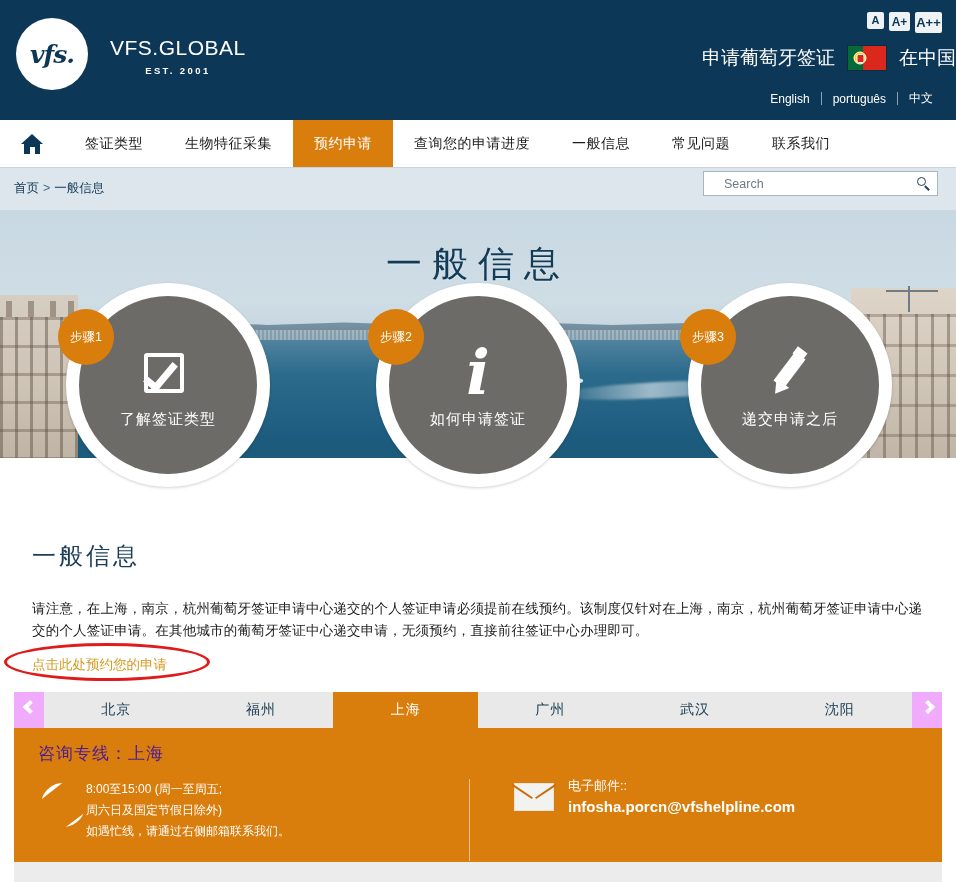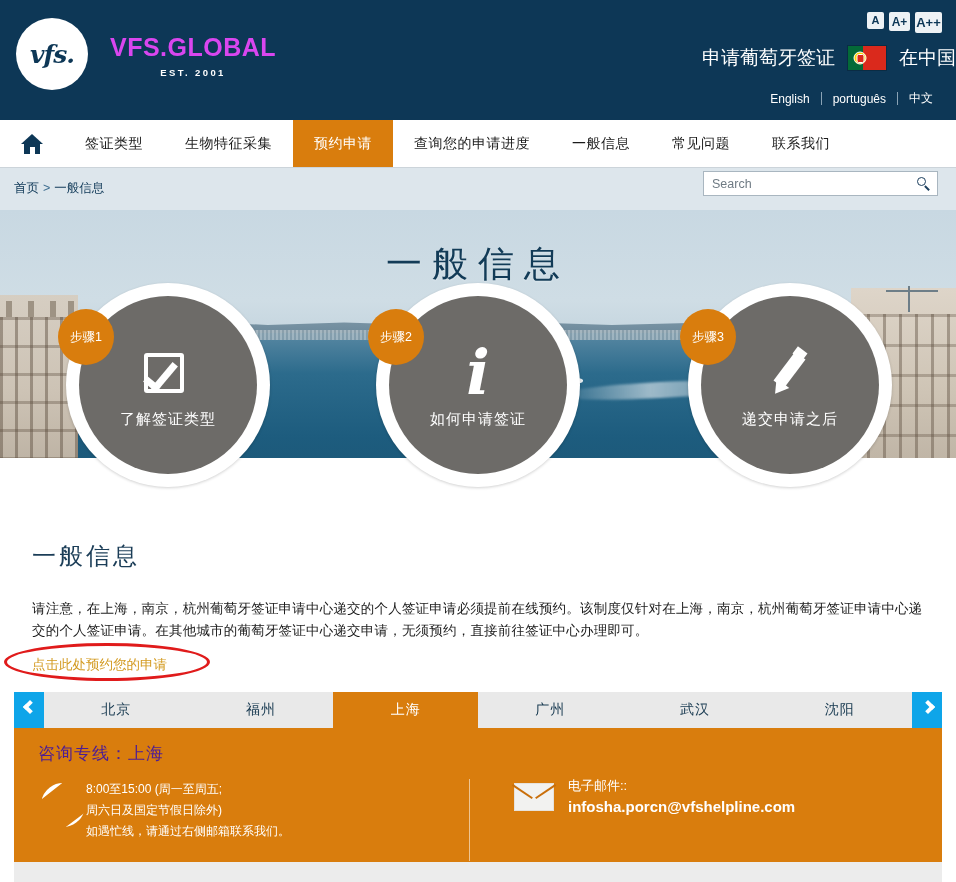--- a/index.html
+++ b/index.html
@@ -20,21 +20,21 @@
     width: 72px; height: 72px; border-radius: 50%; background: #fff;
     display: flex; align-items: center; justify-content: center;
   }
   .logo-vfs {
     font-family: "DejaVu Serif", "Liberation Serif", serif;
     font-style: italic; font-weight: bold; font-size: 25px; color: #0d3756;
     letter-spacing: -1px;
   }
   .logo-text { margin-left: 22px; padding-top: 4px; }
   .logo-title {
-    color: #d946ef; font-size: 25px; font-weight: bold; letter-spacing: .5px; line-height: 1;
+    color: #ffffff; font-size: 21px; font-weight: normal; letter-spacing: .5px; line-height: 1;
   }
   .logo-est {
     color: #fff; font-size: 9.5px; letter-spacing: 2.4px; font-weight: bold;
     text-align: center; margin-top: 7px;
   }
 
   .font-sizer { position: absolute; right: 14px; top: 12px; display: flex; gap: 5px; }
   .font-sizer span {
     background: #eef2f5; color: #0d3756; border-radius: 2px;
     display: inline-flex; align-items: center; justify-content: center;
@@ -106,21 +106,21 @@
     position: absolute; left: 14px; top: 12px; font-size: 12.5px; color: #0d3756;
   }
   .crumb a { color: #0d3756; text-decoration: none; }
   .crumb .sep { margin: 0 4px; color: #3d6d8f; }
   .search-box {
     position: absolute; right: 18px; top: 3px;
     width: 235px; height: 25px; background: #fff; border: 1px solid #a9b6c0;
     display: flex; align-items: center;
   }
   .search-box input {
-    flex: 1; height: 100%; border: 0; outline: none; padding: 0 8px;
+    flex: 1; height: 100%; border: 0; outline: none; padding: 0 20px;
     font-size: 12.5px; color: #222; font-family: "Liberation Sans", sans-serif;
     background: transparent;
   }
   .search-box input::placeholder { color: #6f7b84; }
   .search-btn {
     width: 28px; height: 100%; display: flex; align-items: center;
     justify-content: center; cursor: pointer; background: #fff;
   }
   .mag { position: relative; width: 13px; height: 13px; }
   .mag .ring {
@@ -273,21 +273,21 @@
     color: #d39a20; font-size: 13.5px; text-decoration: none; position: relative; z-index: 2;
   }
   .ellipse {
     position: absolute; left: -28px; top: -12px; width: 206px; height: 38px;
     border: 3px solid #e01b1b; border-radius: 50%; z-index: 1; pointer-events: none;
   }
 
   
   .tabbar {
     position: absolute; left: 14px; right: 14px; top: 692px; height: 36px;
-    background: #0ea5e9; display: flex; align-items: stretch;
+    background: #f0abfc; display: flex; align-items: stretch;
   }
   .tab-arrow {
     width: 30px; display: flex; align-items: center; justify-content: center;
     cursor: pointer; flex: 0 0 30px;
   }
   .chev { width: 13px; height: 20px; position: relative; }
   .chev i {
     position:absolute; left: 2px; top: 2px; width: 10px; height: 10px;
     border-top: 4px solid #fff; border-right: 4px solid #fff;
   }

